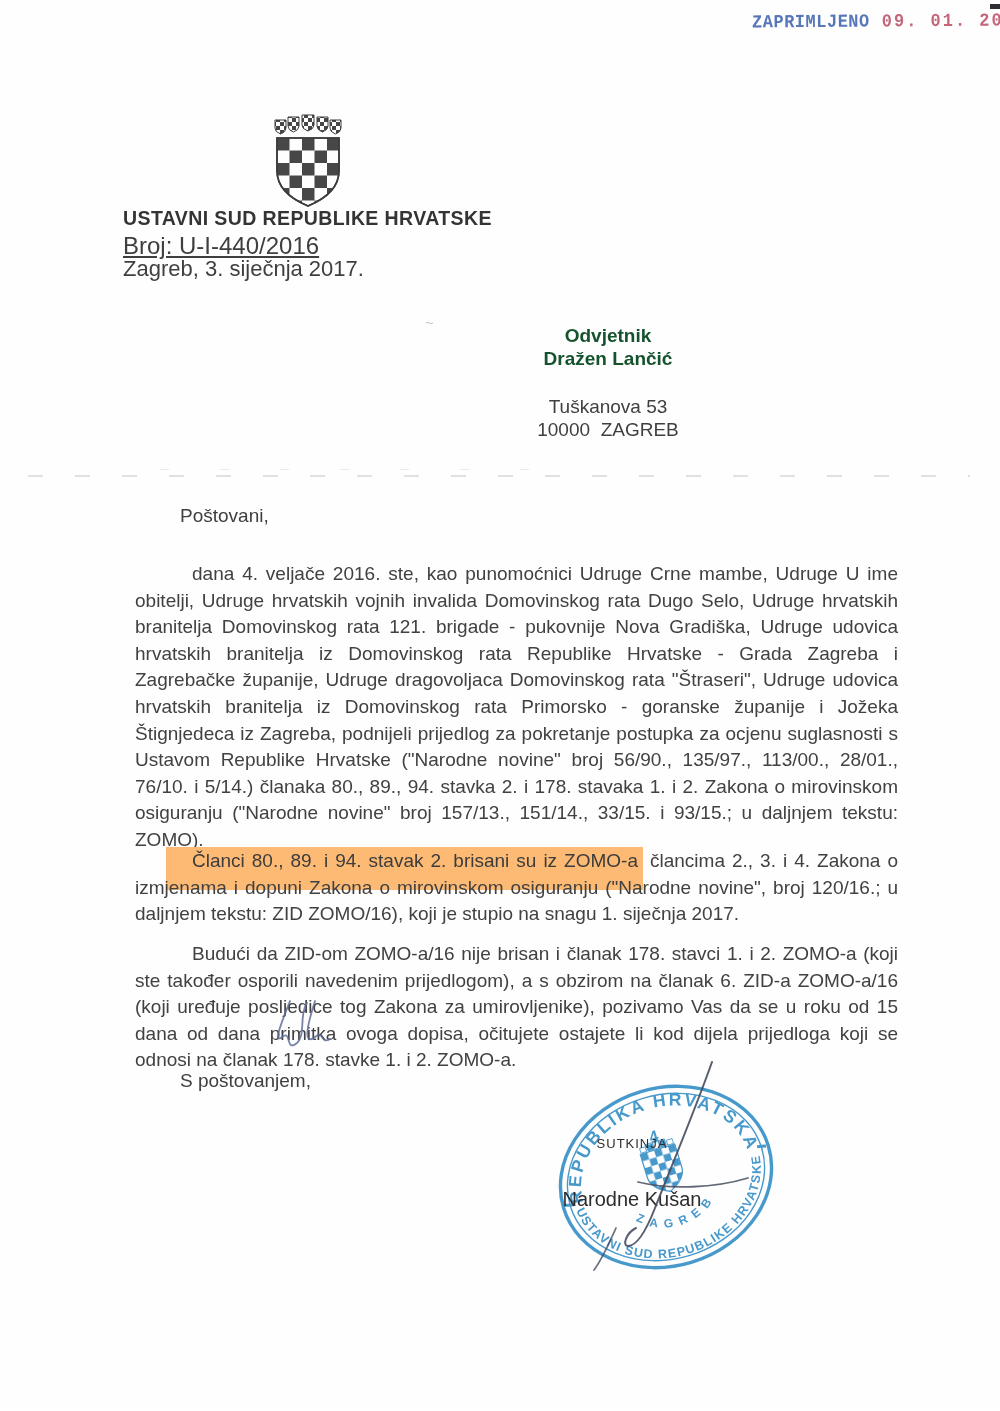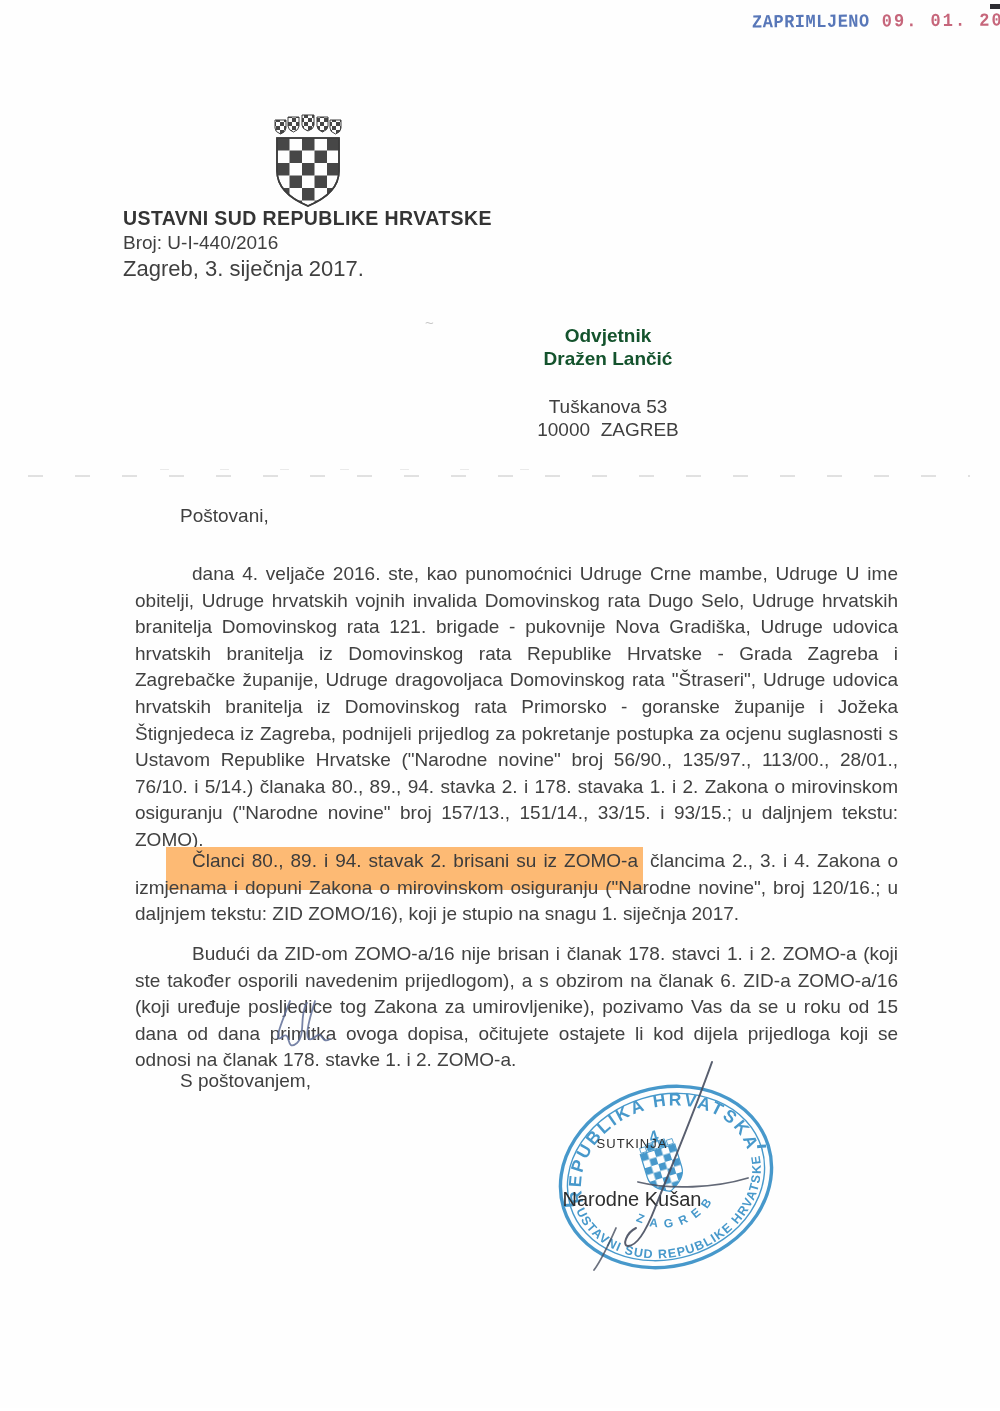--- a/index.html
+++ b/index.html
@@ -20,21 +20,21 @@
     font-weight:bold; white-space:nowrap;
     transform:scaleY(1.08) rotate(-0.4deg);
   }
   .rs-label{ color:#4a6cb3; font-size:17px; letter-spacing:0.5px; opacity:.92;}
   .rs-date{ color:#c25a70; font-size:17px; letter-spacing:2px; opacity:.92;}
   .corner-mark{ position:absolute; right:0; top:4px; width:10px; height:5px; background:#2e2e33;}
 
   
   .coat{ position:absolute; left:272px; top:114px; }
   .inst{ position:absolute; left:123px; top:207px; font-size:19.5px; font-weight:bold; color:#343434; letter-spacing:0.4px; white-space:nowrap;}
-  .case-no{ position:absolute; left:123px; top:232px; font-size:19px; }
+  .case-no{ position:absolute; left:123px; top:232px; font-size:24px;text-decoration:underline; }
   .place-date{ position:absolute; left:123px; top:256px; font-size:22px; }
 
   
   .recipient{ position:absolute; left:500px; top:324px; width:216px; text-align:center; font-size:19px; line-height:23px;}
   .r-bold{ font-weight:bold; color:#14532d;}
   .r-gap{ height:25px; }
 
   
   .artifact-line{
     position:absolute; left:28px; top:475px; width:942px; height:2px;

